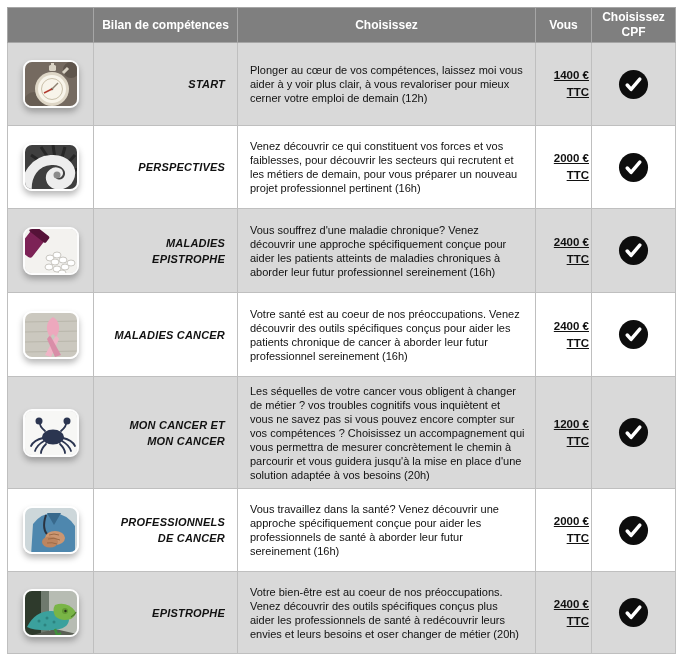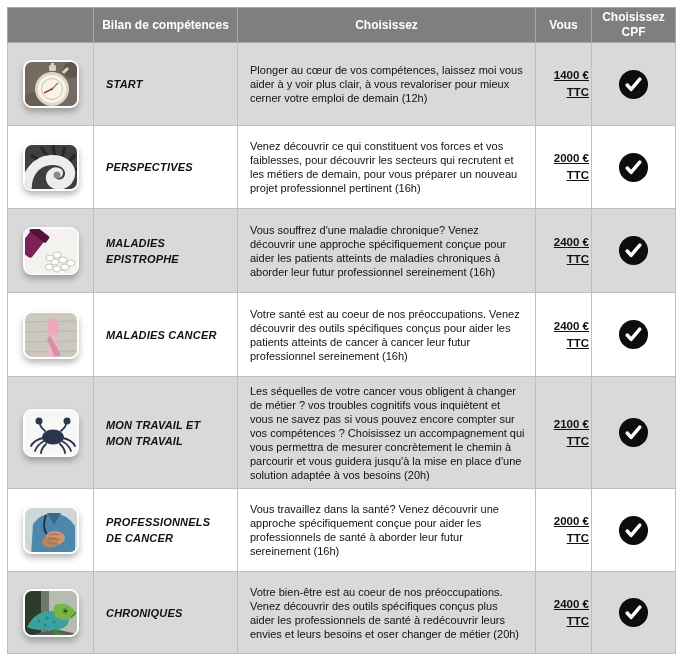--- a/index.html
+++ b/index.html
@@ -33,21 +33,21 @@
   td.cell-img{text-align:center;vertical-align:middle;}
   .thumb{
     display:inline-block;width:56px;height:48px;border-radius:9px;overflow:hidden;
     border:2px solid rgba(255,255,255,.95);
     box-shadow:0 4px 6px rgba(0,0,0,.28);
     vertical-align:middle;line-height:0;
   }
   .thumb svg{display:block;}
   td.cell-name{
     font-weight:bold;font-style:italic;font-size:11px;letter-spacing:.2px;
-    text-align:left;vertical-align:middle;padding:2px 12px;line-height:16px;
+    text-align:right;vertical-align:middle;padding:2px 12px;line-height:16px;
   }
   td.cell-desc{
     font-size:11px;line-height:14px;vertical-align:middle;
     padding:6px 10px 6px 12px;
   }
   td.cell-tarif{
     font-weight:bold;font-size:11.5px;text-align:right;vertical-align:middle;
     line-height:17px;padding:2px;text-decoration:underline;
   }
   td.cell-cpf{text-align:center;vertical-align:middle;}
@@ -191,21 +191,21 @@
               <line x1="0" y1="29" x2="56" y2="28"></line>
               <line x1="0" y1="39" x2="56" y2="38"></line>
             </g>
             <path d="M31 22 L20 42 L26 44 L34 26 Z" fill="#f0b4c6"></path>
             <path d="M25 22 L36 42 L30 44 L22 26 Z" fill="#d98ea8"></path>
             <path d="M28 4 C21 8 20 17 25 24 L28 21 L31 24 C36 17 35 8 28 4 Z" fill="#eda8bd"></path>
           </svg>
         </span>
       </td>
       <td class="cell-name">MALADIES CANCER</td>
-      <td class="cell-desc">Votre santé est au coeur de nos préoccupations. Venez découvrir des outils spécifiques conçus pour aider les patients atteints de cancer à cancer leur futur professionnel sereinement (16h)</td>
+      <td class="cell-desc">Votre santé est au coeur de nos préoccupations. Venez découvrir des outils spécifiques conçus pour aider les patients chronique de cancer à aborder leur futur professionnel sereinement (16h)</td>
       <td class="cell-tarif">
         <span>2400 €</span><br>
         <span>TTC</span>
       </td>
       <td class="cell-cpf">
         <svg class="check" viewBox="0 0 32 32">
           <circle cx="16" cy="16" r="15" fill="#0d0d0d"></circle>
           <path d="M9.5 16.5 l4 4.5 L22.5 10.5" stroke="#fff" stroke-width="3.6" fill="none" stroke-linecap="round" stroke-linejoin="round"></path>
         </svg>
       </td>
@@ -226,24 +226,24 @@
               <path d="M20 20 Q14 15 15 11"></path>
                 <path d="M36 20 Q42 15 41 11"></path>
             </g>
             <circle cx="14" cy="10" r="3.5" fill="#2b3550"></circle>
             <circle cx="42" cy="10" r="3.5" fill="#2b3550"></circle>
             <path d="M19 24 Q28 15 37 24" fill="#2b3550"></path>
             <ellipse cx="28" cy="26" rx="11" ry="7.5" fill="#2b3550"></ellipse>
           </svg>
         </span>
       </td>
-      <td class="cell-name">MON TRAVAIL ET MON TRAVAIL</td>
+      <td class="cell-name">MON CANCER ET MON CANCER</td>
       <td class="cell-desc">Les séquelles de votre cancer vous obligent à changer de métier ? vos troubles cognitifs vous inquiètent et vous ne savez pas si vous pouvez encore compter sur vos compétences ? Choisissez un accompagnement qui vous permettra de mesurer concrètement le chemin à parcourir et vous guidera jusqu'à la mise en place d'une solution adaptée à vos besoins (20h)</td>
       <td class="cell-tarif">
-        <span>2100 €</span><br>
+        <span>1200 €</span><br>
         <span>TTC</span>
       </td>
       <td class="cell-cpf">
         <svg class="check" viewBox="0 0 32 32">
           <circle cx="16" cy="16" r="15" fill="#0d0d0d"></circle>
           <path d="M9.5 16.5 l4 4.5 L22.5 10.5" stroke="#fff" stroke-width="3.6" fill="none" stroke-linecap="round" stroke-linejoin="round"></path>
         </svg>
       </td>
     </tr>
 
@@ -296,21 +296,21 @@
                 <circle cx="29" cy="31" r="1.5"></circle>
             </g>
             <path d="M30 14 Q42 10 50 20 Q52 24 46 28 Q36 31 30 25 Q27 19 30 14 Z" fill="#79b546"></path>
             <circle cx="40" cy="20" r="3" fill="#639a34"></circle>
             <circle cx="40.5" cy="20" r="1.2" fill="#26331a"></circle>
             <path d="M46 26 Q50 24 51 21" stroke="#4e7d2b" stroke-width="1.2" fill="none"></path>
             <path d="M30 38 L32 44 L36 42" stroke="#3f8f3a" stroke-width="2.5" fill="none"></path>
           </svg>
         </span>
       </td>
-      <td class="cell-name">CHRONIQUES</td>
+      <td class="cell-name">EPISTROPHE</td>
       <td class="cell-desc">Votre bien-être est au coeur de nos préoccupations. Venez découvrir des outils spécifiques conçus plus aider les professionnels de santé à redécouvrir leurs envies et leurs besoins et oser changer de métier (20h)</td>
       <td class="cell-tarif">
         <span>2400 €</span><br>
         <span>TTC</span>
       </td>
       <td class="cell-cpf">
         <svg class="check" viewBox="0 0 32 32">
           <circle cx="16" cy="16" r="15" fill="#0d0d0d"></circle>
           <path d="M9.5 16.5 l4 4.5 L22.5 10.5" stroke="#fff" stroke-width="3.6" fill="none" stroke-linecap="round" stroke-linejoin="round"></path>
         </svg>

